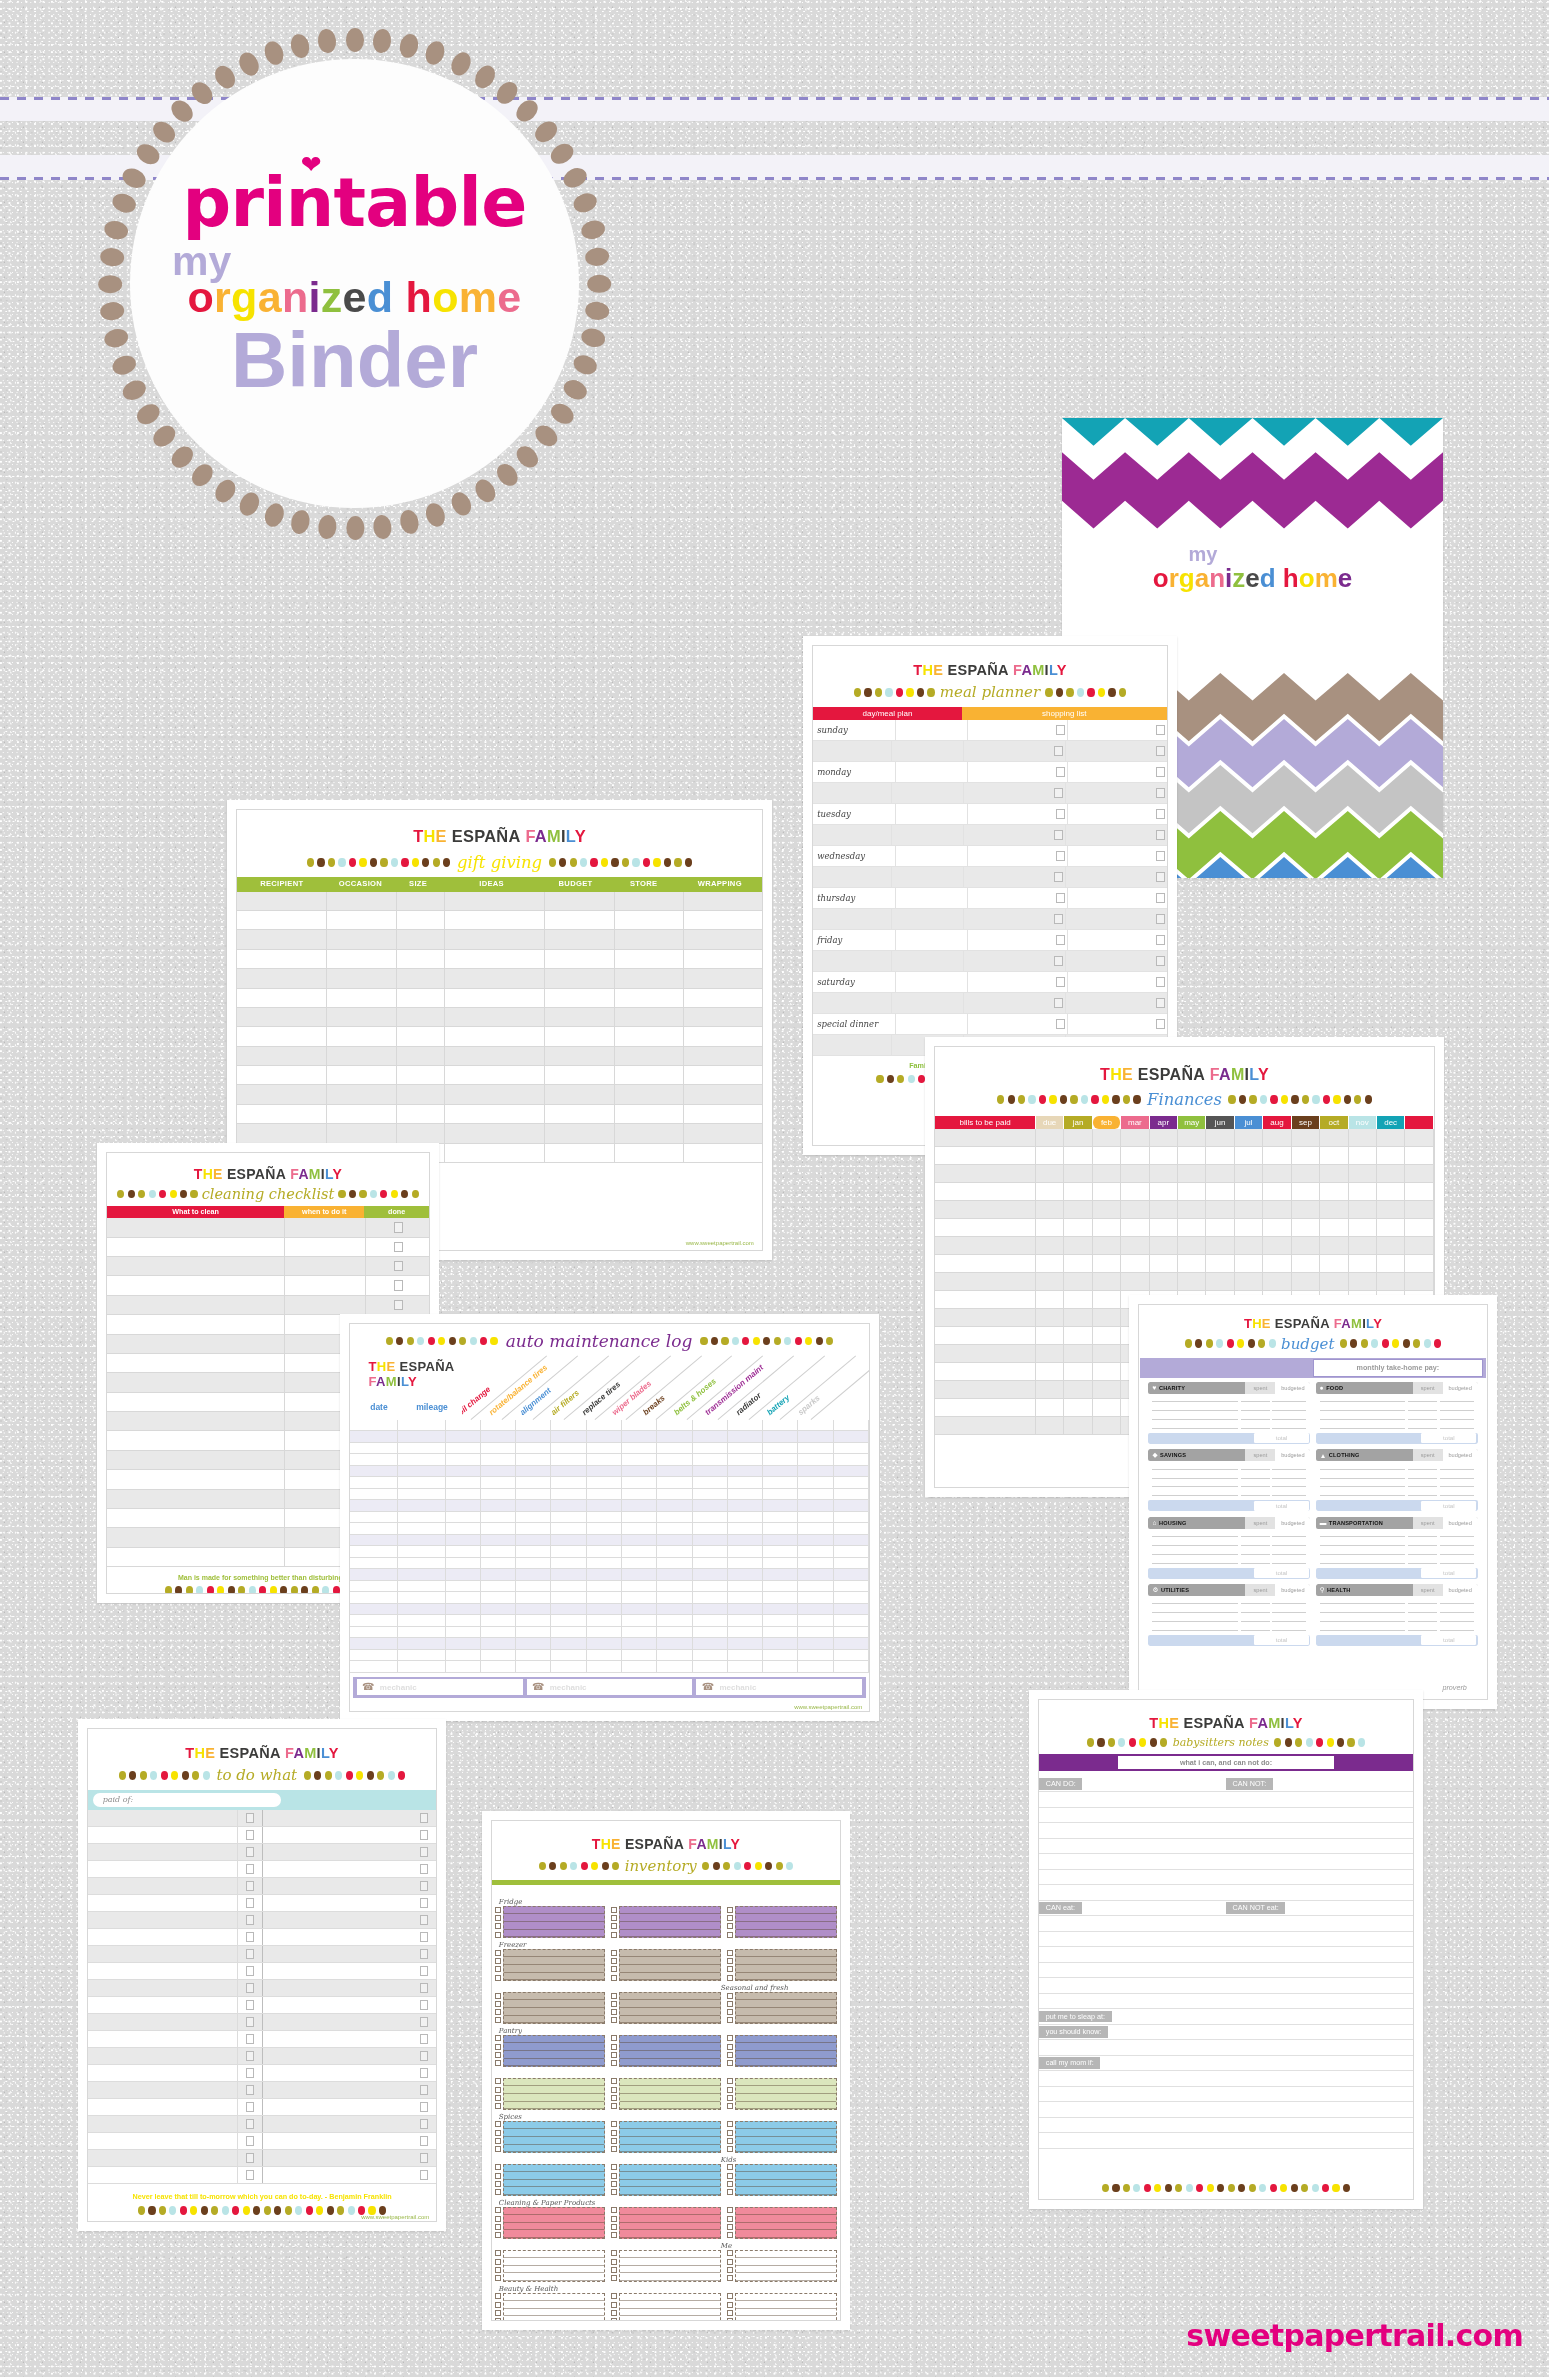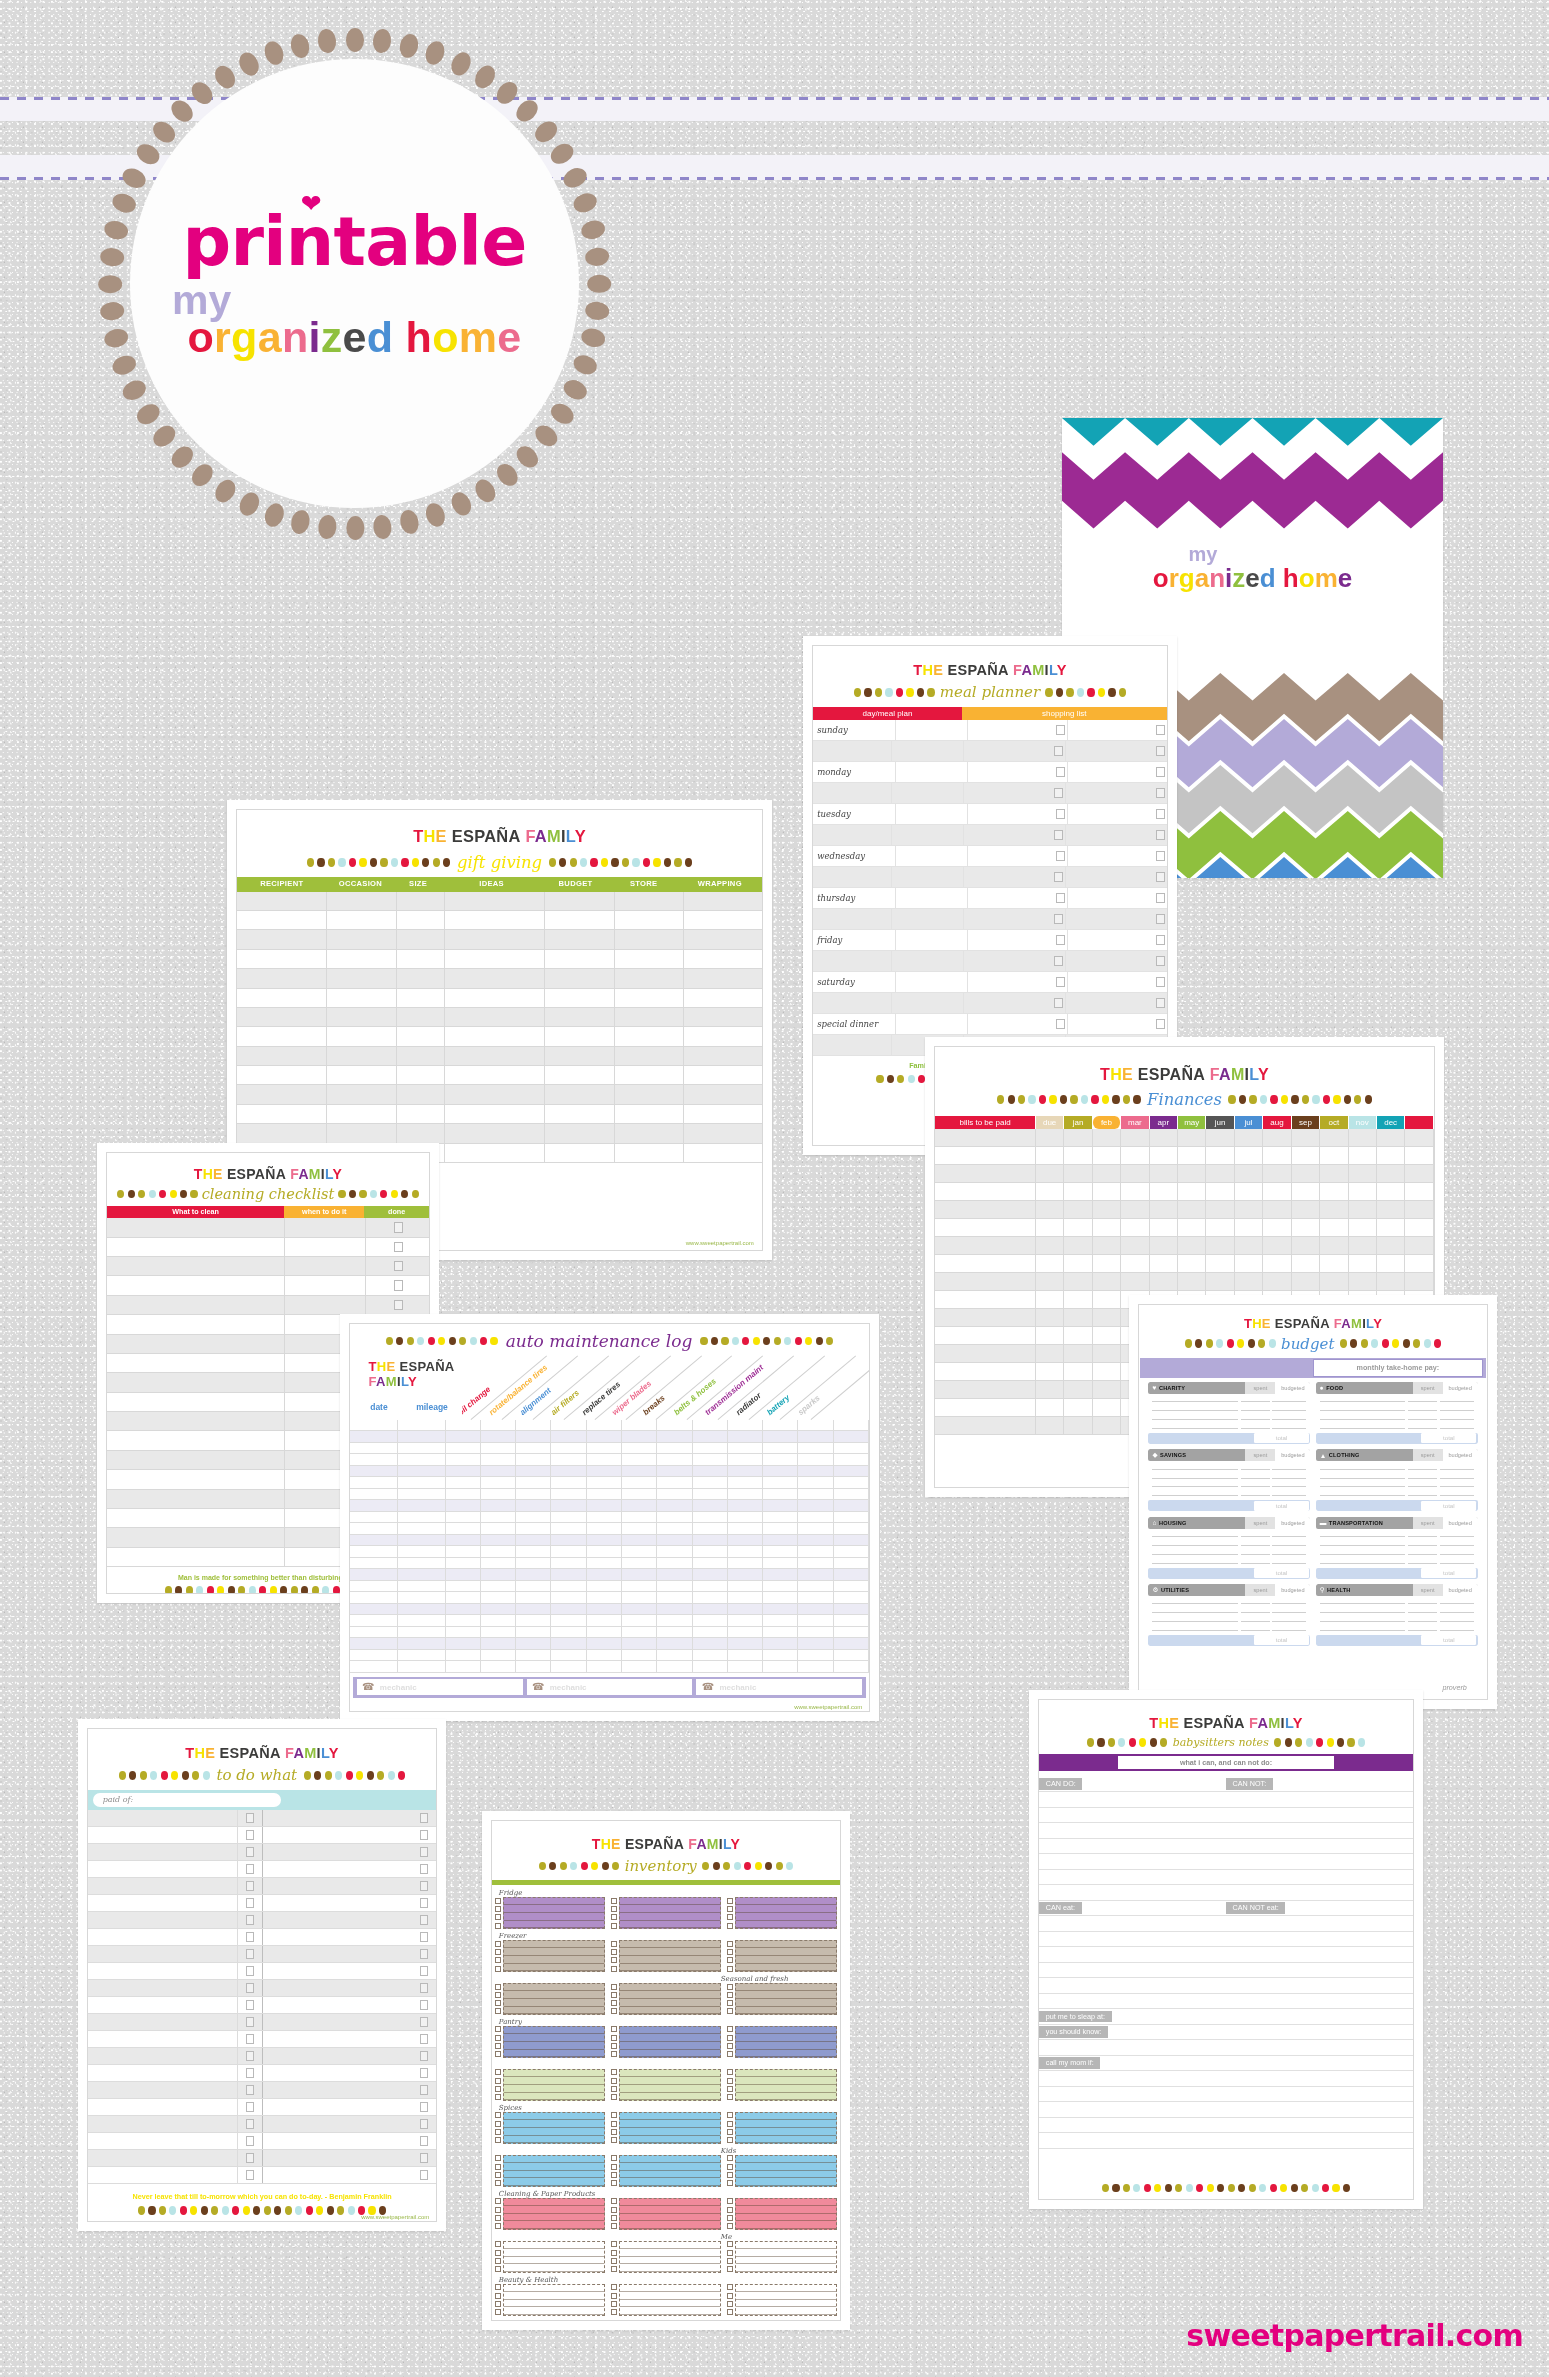--- a/index.html
+++ b/index.html
@@ -146,20 +146,21 @@
   <div class="disc"></div>
   <div class="inner">
     <div class="t-printable">
       <span class="heart">❤</span>
       <span>printable</span>
     </div>
     <div class="t-my">my</div>
     <div class="t-oh">
       <span style="color:#e4173e">o</span><span style="color:#f9b233">r</span><span style="color:#f7e300">g</span><span style="color:#f9b233">a</span><span style="color:#ec6b8d">n</span><span style="color:#7b2b8e">i</span><span style="color:#8fc03e">z</span><span style="color:#4a4a4a">e</span><span style="color:#4a8fd4">d</span><span>&nbsp;</span><span style="color:#e4173e">h</span><span style="color:#f7e300">o</span><span style="color:#f9b233">m</span><span style="color:#ec6b8d">e</span>
     </div>
+    <div class="t-binder">Binder</div>
   </div>
 </div>
 
 <div class="sheet" id="cover">
   <div style="position:absolute;inset:0;overflow:hidden;">
     <svg width="381" height="460" viewBox="0 0 580 700">
       <g>
         <polygon points="0,0 0,-0 580,0 580,0" fill="#fff"></polygon>
         <path d="M0,0 L48,42 L96,0 L145,42 L193,0 L241,42 L290,0 L338,42 L386,0 L435,42 L483,0 L531,42 L580,0 L580,-40 L0,-40 Z" fill="#13a3b5"></path>
         <path d="M0,52 L48,94 L96,52 L145,94 L193,52 L241,94 L290,52 L338,94 L386,52 L435,94 L483,52 L531,94 L580,52 L580,126 L531,168 L483,126 L435,168 L386,126 L338,168 L290,126 L241,168 L193,126 L145,168 L96,126 L48,168 L0,126 Z" fill="#9c2a93"></path>
@@ -2249,21 +2250,21 @@
           <i style="background:#b9e4e6"></i>
           <i style="background:#e4173e"></i>
           <i style="background:#f7e300"></i>
           <i style="background:#6b3f1d"></i>
           <i style="background:#b5ab25"></i>
           <i style="background:#b9e4e6"></i>
         </div>
     </div>
     <div style="height:4.6px;background:#9fbf3b;margin-top:5.3px;"></div>
     <div id="inv-body" style="padding:0 2.6px;">
-        <div style="position:relative;margin-top:4px;">
+        <div style="position:relative;margin-top:13px;">
           <div style="font-family:'DejaVu Serif',serif;font-style:italic;font-size:7px;color:#555;margin-left:4px;line-height:8px;">Fridge</div>
           <div style="display:flex;gap:5.3px;">
             <div style="flex:1;display:flex;gap:2px;">
             <div style="display:flex;flex-direction:column;gap:1.3px;justify-content:space-between;padding:0.7px 0;">
               <span class="cbx" style="width:6px;height:6px;border-color:#8a7a6a;"></span>
                 <span class="cbx" style="width:6px;height:6px;border-color:#8a7a6a;"></span>
                 <span class="cbx" style="width:6px;height:6px;border-color:#8a7a6a;"></span>
                 <span class="cbx" style="width:6px;height:6px;border-color:#8a7a6a;"></span>
             </div>
             <div style="flex:1;background:#b08ec8;border:0.7px dashed #8a7a6a;border-top-style:dashed;">

